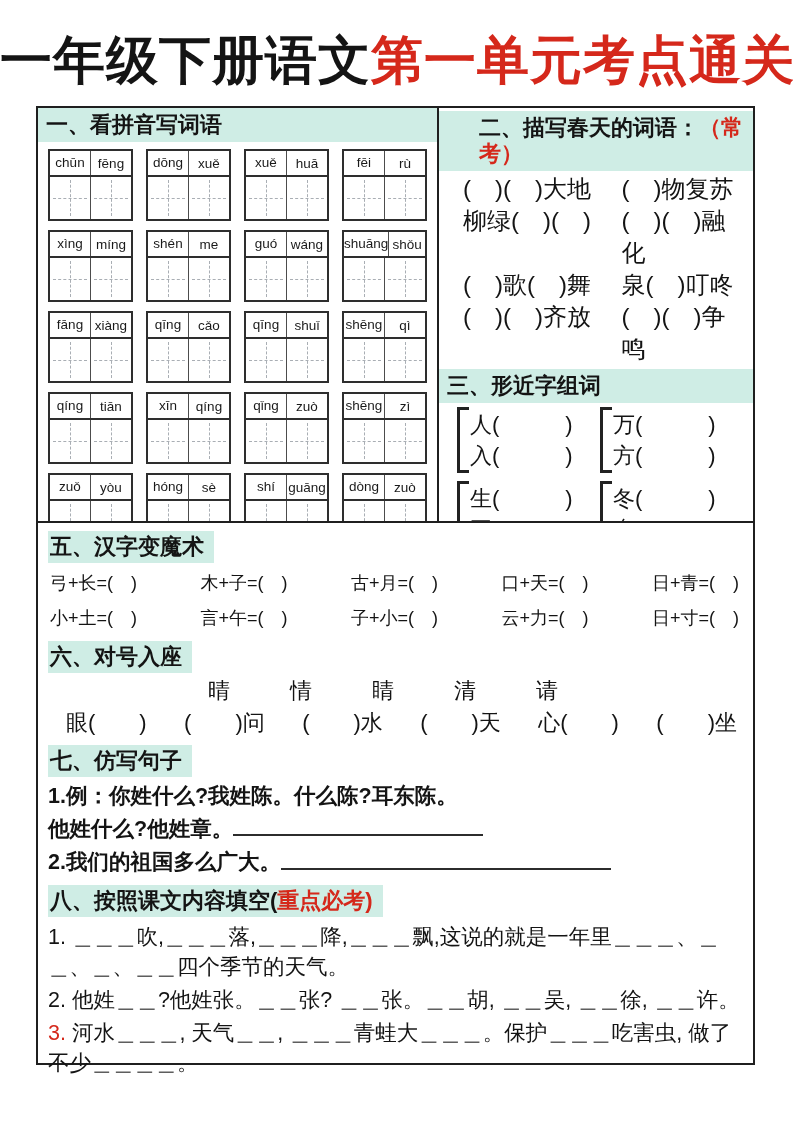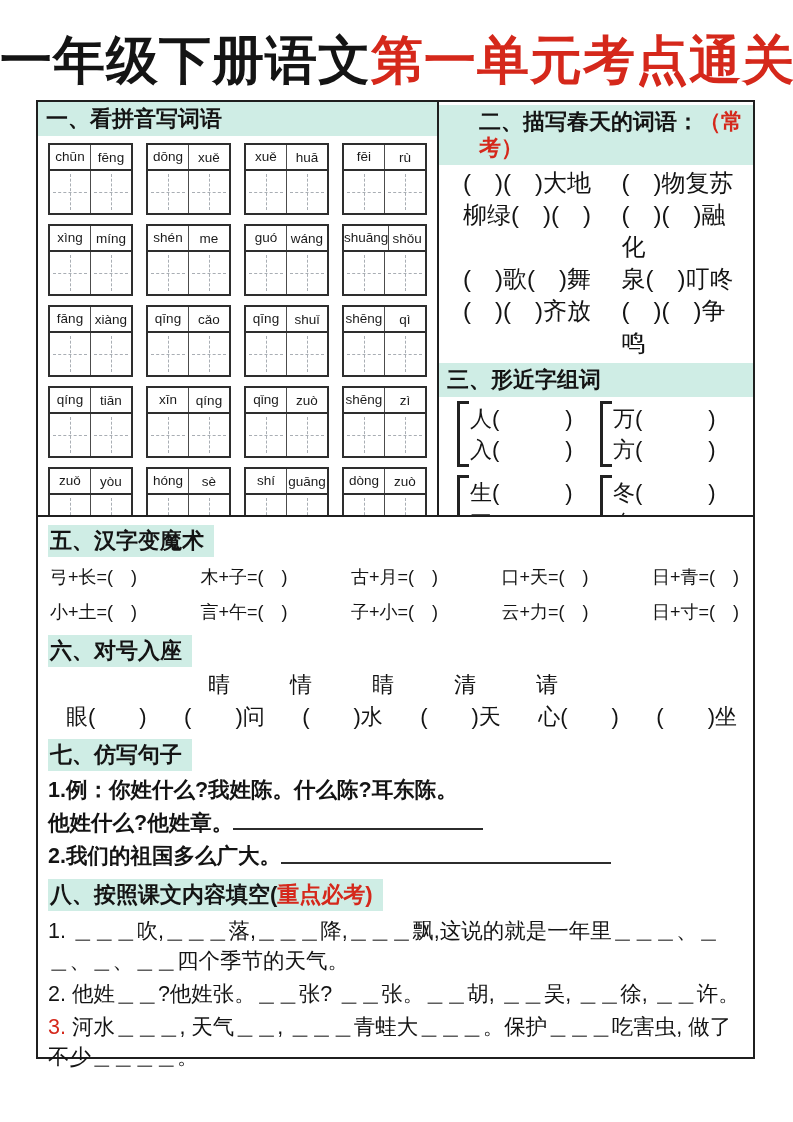--- a/index.html
+++ b/index.html
@@ -1,20 +1,20 @@
 <!DOCTYPE html>
 <html><head>
 <meta charset="utf-8">
 <style>
   html,body{margin:0;padding:0;background:#ffffff;}
   body{width:793px;height:1122px;position:relative;font-family:"Liberation Sans","DejaVu Sans",sans-serif;color:#141414;}
   .page-title{width:100%;text-align:center;padding-top:26px;font-size:52px;font-weight:bold;letter-spacing:1px;white-space:nowrap;}
   .title-red{color:var(--red);}
   :root{--red:#d5281b;--hl:#cfede5;--bd:#1f1f1f;}
-  .main-box{position:absolute;left:36px;top:100px;width:719px;height:959px;border:2px solid var(--bd);box-sizing:border-box;background:#fff;}
+  .main-box{position:absolute;left:36px;top:106px;width:719px;height:959px;border:2px solid var(--bd);box-sizing:border-box;background:#fff;}
   .top-region{display:flex;height:415px;border-bottom:2px solid var(--bd);box-sizing:border-box;}
   .left-col{width:401px;border-right:2px solid var(--bd);box-sizing:border-box;overflow:hidden;}
   .right-col{flex:1;overflow:hidden;padding:0 10px 0 8px;box-sizing:border-box;}
   .sec-head{background:var(--hl);font-weight:bold;font-size:22px;padding:4px 8px;line-height:26px;}
   .sec-head .red{color:var(--red);}
   .inline-head{display:inline-block;background:var(--hl);font-weight:bold;font-size:22px;padding:3px 10px 3px 2px;line-height:26px;margin:4px 0 2px 0;}
   
   .pinyin-grid{margin:7px 10px 0 10px;}
   .prow{display:flex;gap:13px;margin-bottom:9px;}
   .pblock{flex:1;border:2px solid #2e2e2e;background:#fff;}

